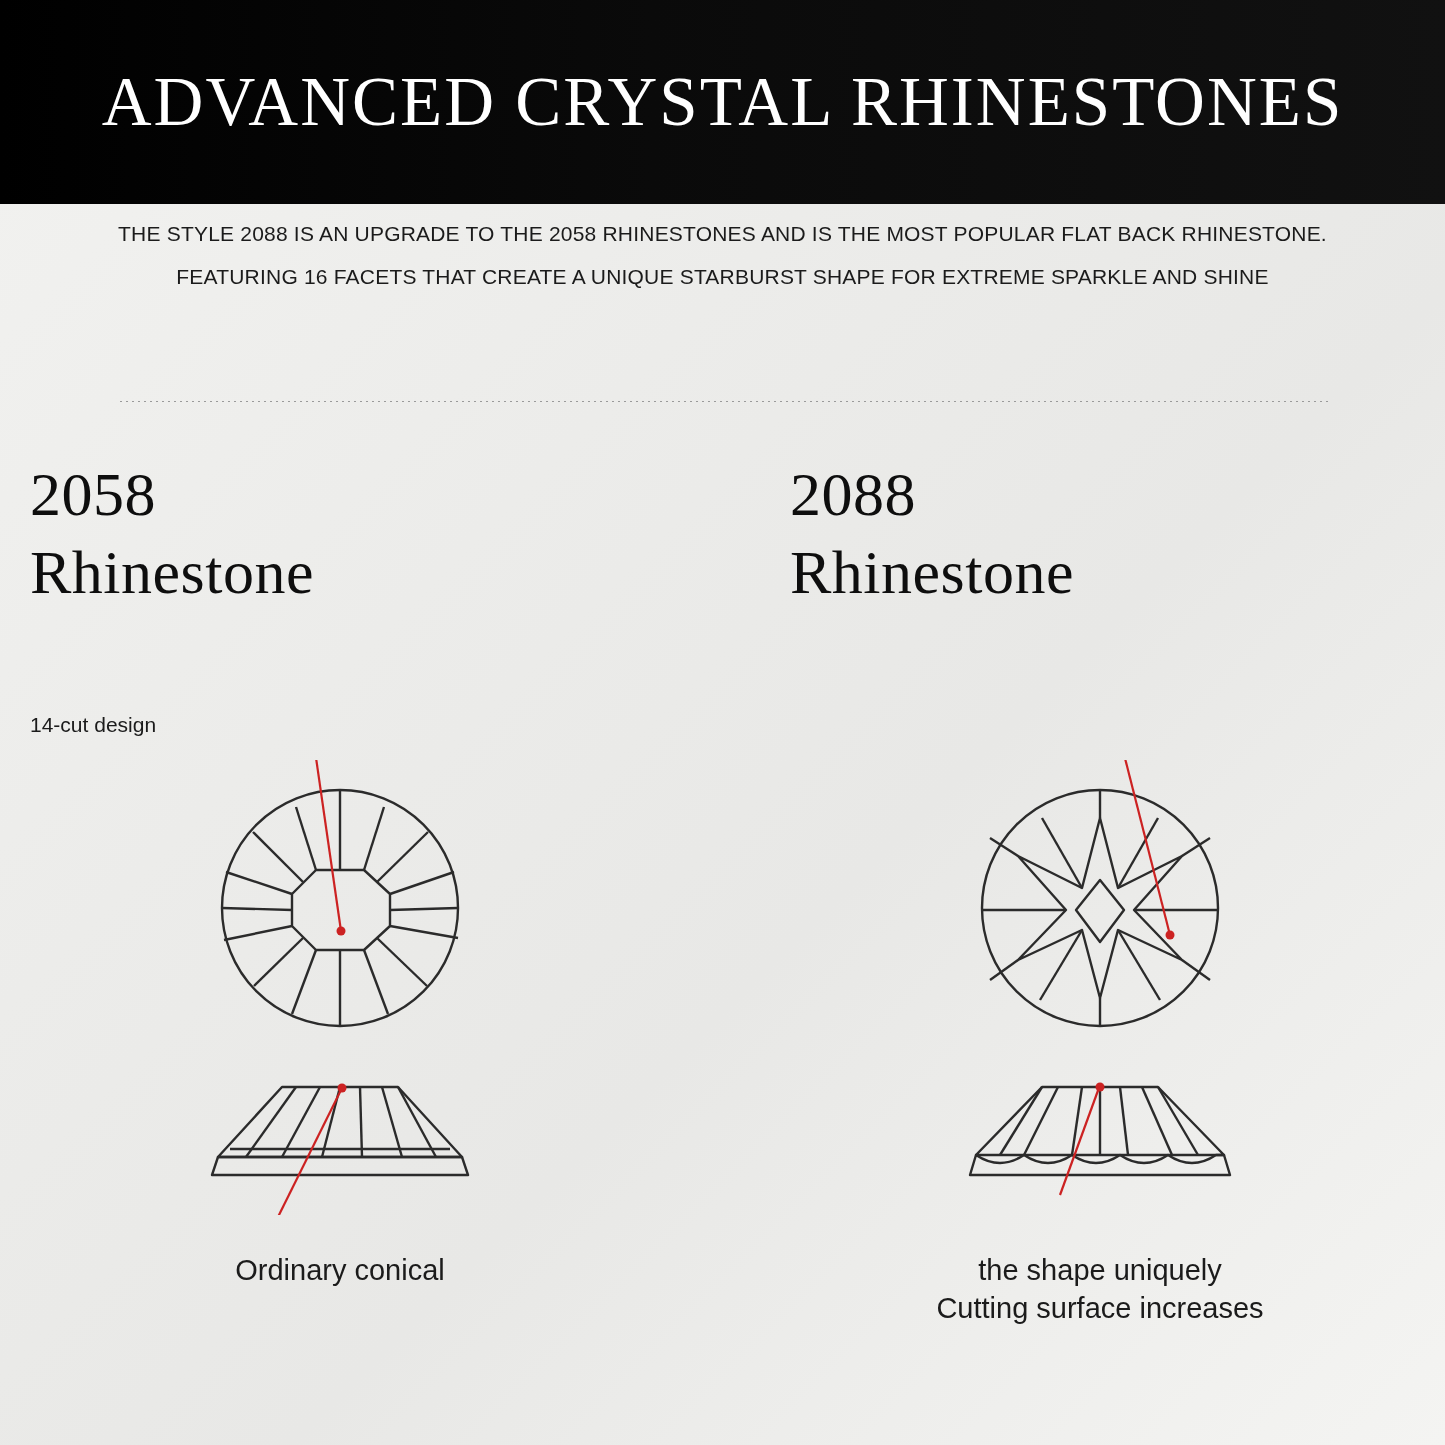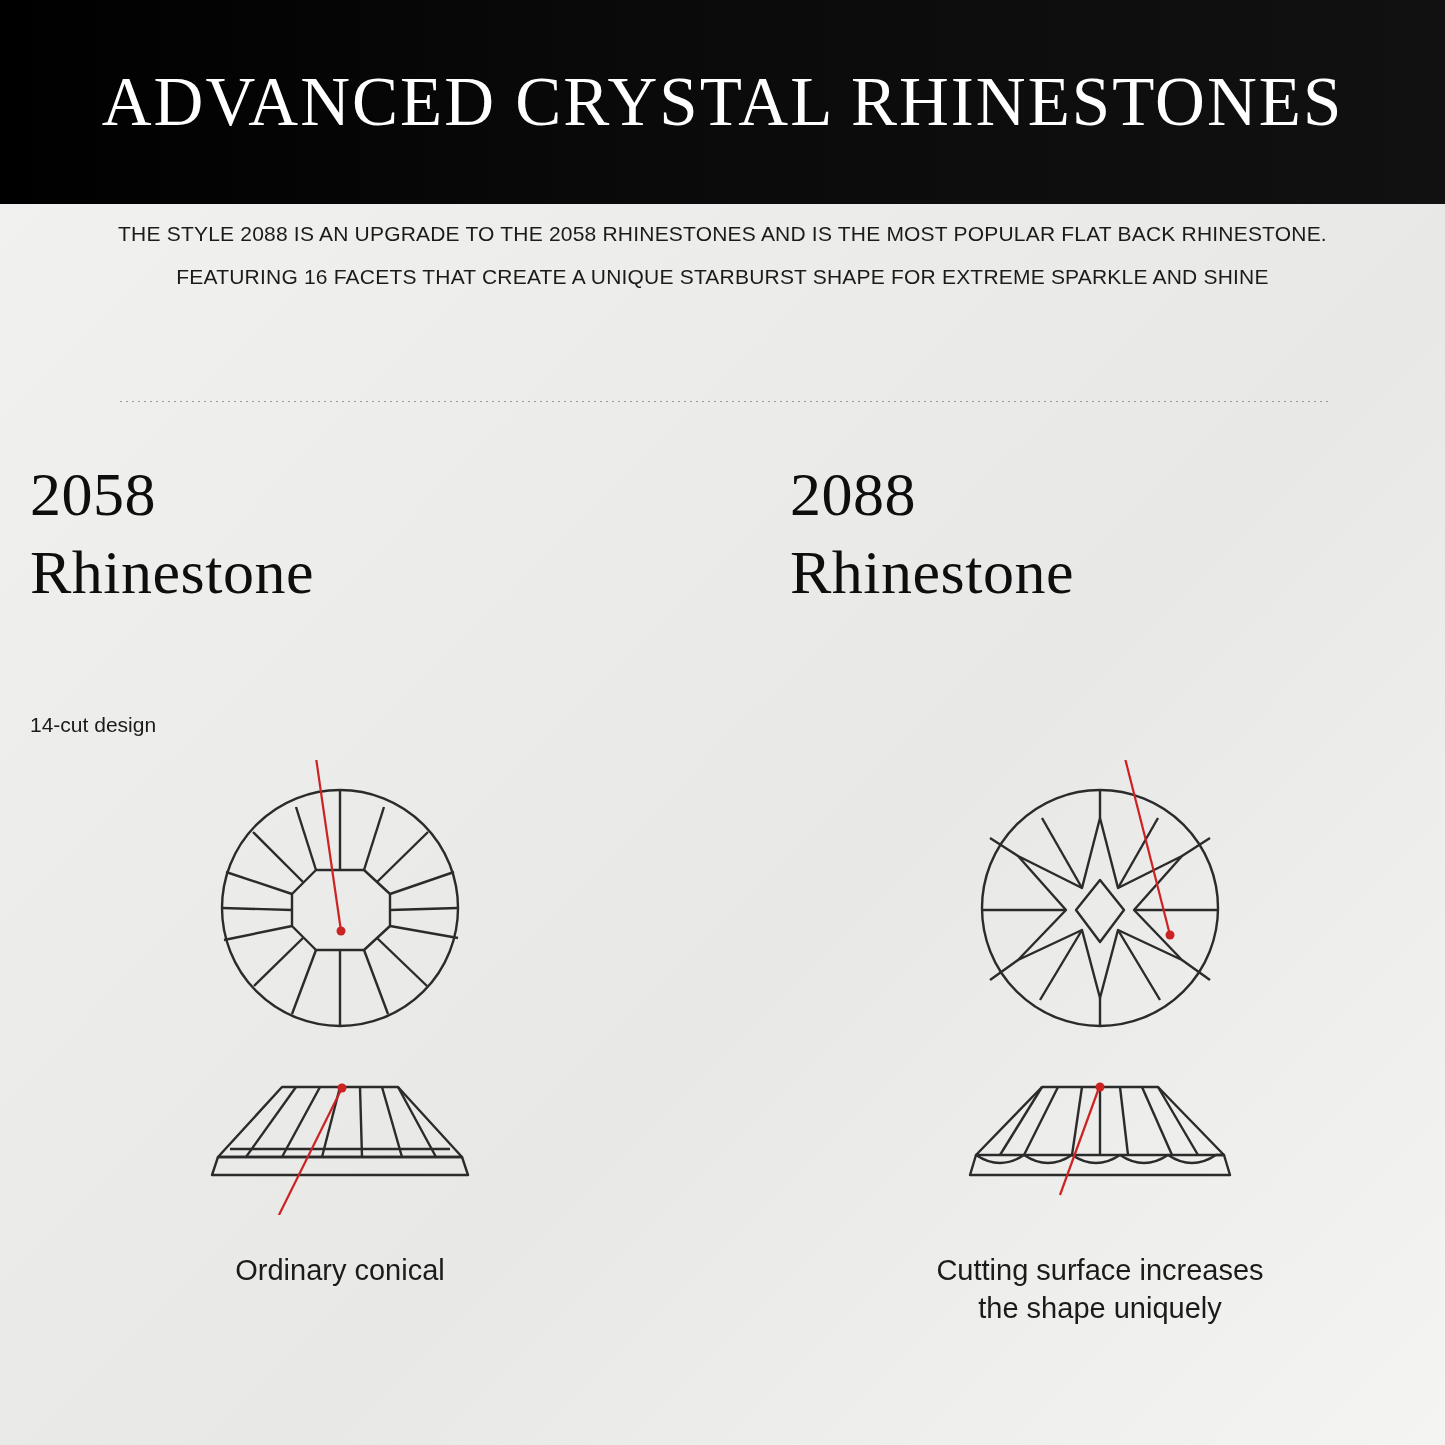--- a/index.html
+++ b/index.html
@@ -249,18 +249,18 @@
           <line x1="352" y1="12" x2="382" y2="80"></line>
           <path d="M252,12 L210,80"></path>
           <path d="M368,12 L408,80"></path>
         </g>
         <line x1="1060" y1="120" x2="1100" y2="10" stroke="#cc2222" stroke-width="2.2" transform="translate(-790,0)"></line>
         <circle cx="310" cy="12" r="4.5" fill="#cc2222" stroke="none"></circle>
       </svg>
     </div>
 
     <div class="callout-bottom">
+      <div>the shape uniquely</div>
       <div>Cutting surface increases</div>
-      <div>the shape uniquely</div>
     </div>
   </div>
 
 </div>
 
 </body></html>

